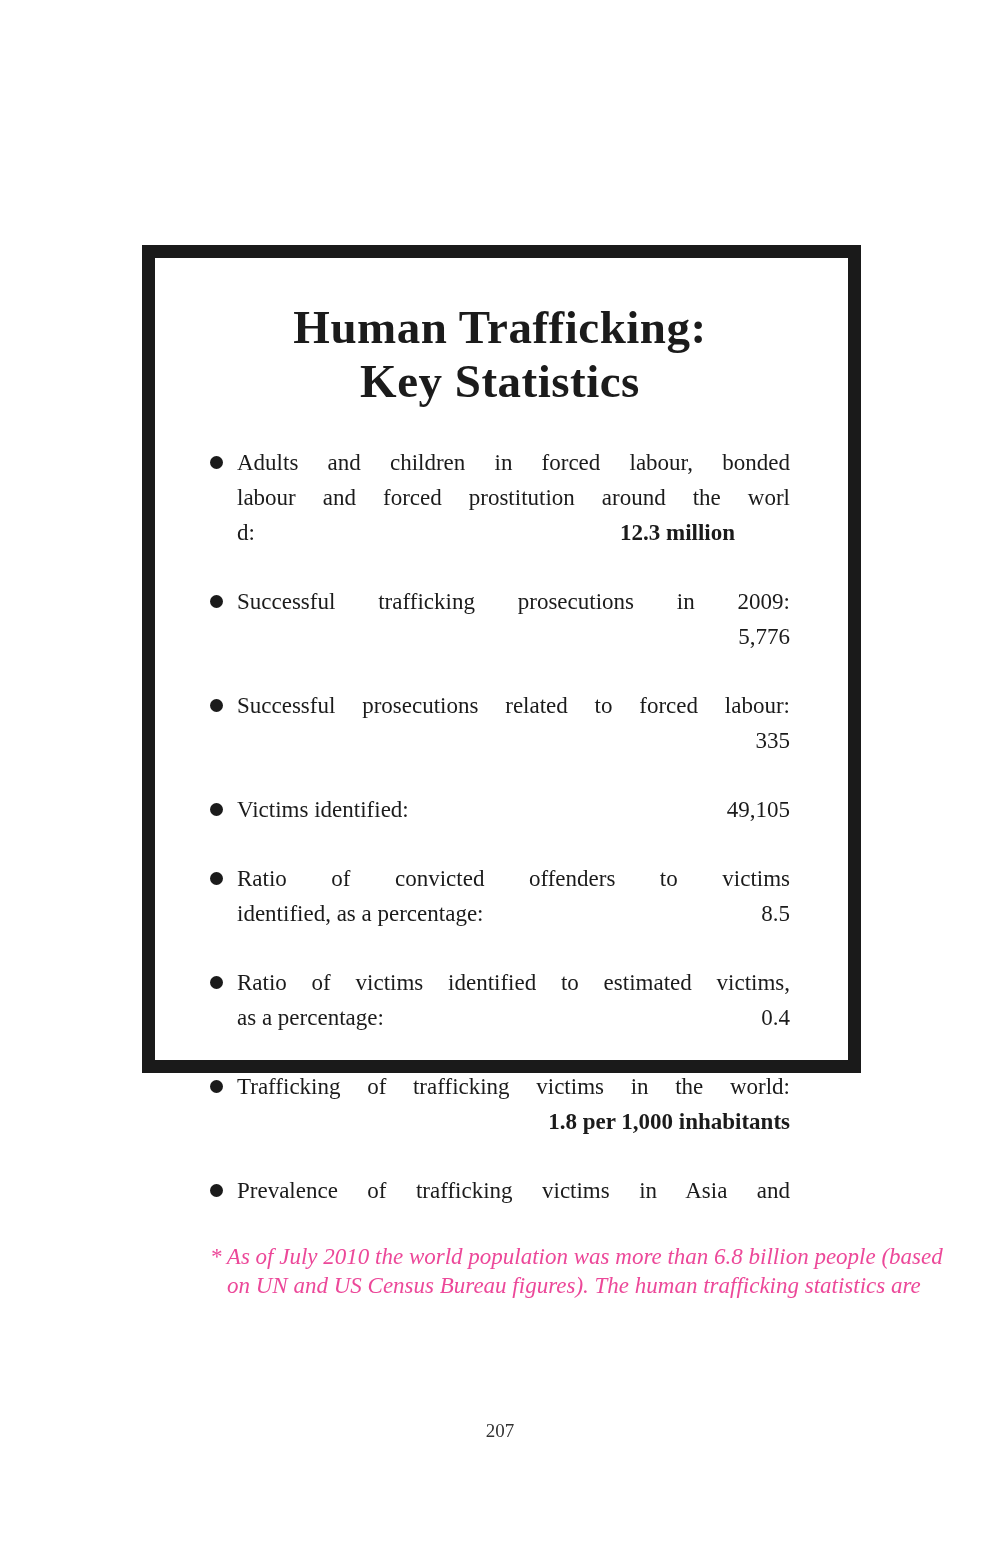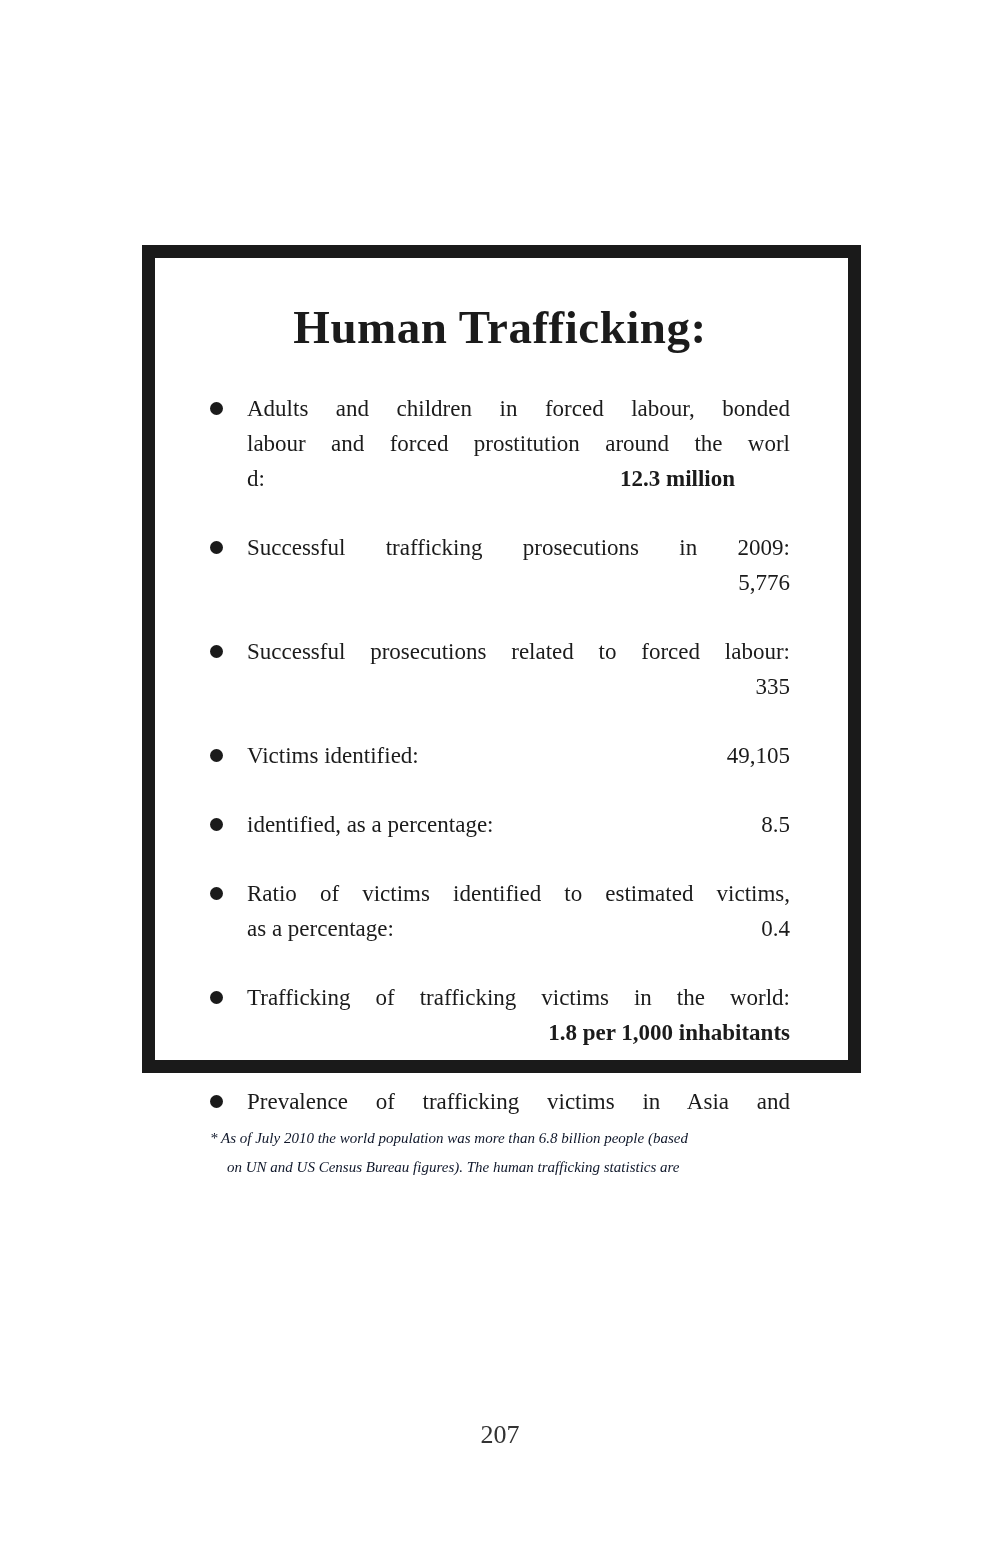--- a/index.html
+++ b/index.html
@@ -33,21 +33,21 @@
   .item:last-of-type { margin-bottom: 0; }
   .bullet {
     flex: none;
     width: 13px; height: 13px;
     border-radius: 50%;
     background: #1b1b1b;
     margin-top: 11px;
   }
   .content {
     flex: 1;
-    margin-left: 24px;
+    margin-left: 14px;
   }
   .line {
     font-size: 23px;
     line-height: 35px;
   }
   .line.fill {
     text-align: justify;
     text-align-last: justify;
   }
   .line.has-value {
@@ -55,42 +55,42 @@
   }
   .line-text { white-space: nowrap; }
   .line-value {
     margin-left: auto;
     white-space: nowrap;
   }
   .line-value.bold { font-weight: bold; }
   
   .item:first-of-type .line-value { padding-right: 55px; }
   .footnote {
-    margin-top: 5px;
+    margin-top: 34px;
     font-style: italic;
-    font-size: 15px;
+    font-size: 23px;
     line-height: 29px;
-    color: #0f172a;
+    color: #ec4899;
   }
   .fn-line { margin-left: 17px; white-space: nowrap; }
   .fn-line:first-child { margin-left: 0; }
   .page-number {
     position: absolute;
     left: 0; right: 0;
     top: 1420px;
     text-align: center;
-    font-size: 26px;
+    font-size: 19px;
     color: #333333;
   }
 </style>
 </head>
 <body>
 
 <div class="stat-box">
-  <h1 class="title"><span>Human Trafficking:</span><br></h1>
+  <h1 class="title"><span>Human Trafficking:</span><br><span>Key Statistics</span></h1>
   <div id="items">
       <div class="item">
         <span class="bullet"></span>
         <div class="content">
           <div class="line fill"><span class="">Adults and children in forced labour, bonded</span></div>
           <div class="line fill"><span class="">labour and forced prostitution around the worl</span></div>
           <div class="line has-value">
             <span class="line-text">d:</span>
             <span class="line-value bold">12.3 million</span>
           </div>
@@ -119,20 +119,21 @@
         <div class="content">
           <div class="line has-value">
             <span class="line-text">Victims identified:</span>
             <span class="line-value">49,105</span>
           </div>
         </div>
       </div>
       <div class="item">
         <span class="bullet"></span>
         <div class="content">
+          <div class="line fill"><span class="">Ratio of convicted offenders to victims</span></div>
           <div class="line has-value">
             <span class="line-text">identified, as a percentage:</span>
             <span class="line-value">8.5</span>
           </div>
         </div>
       </div>
       <div class="item">
         <span class="bullet"></span>
         <div class="content">
           <div class="line fill"><span class="">Ratio of victims identified to estimated victims,</span></div>

